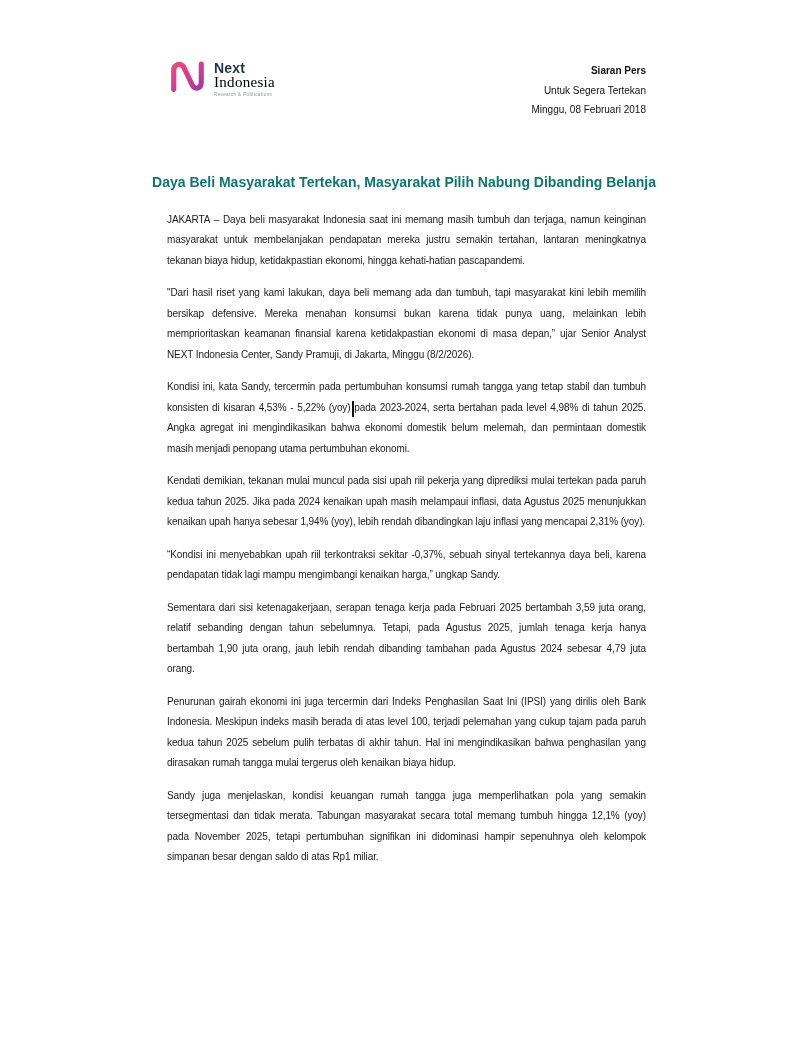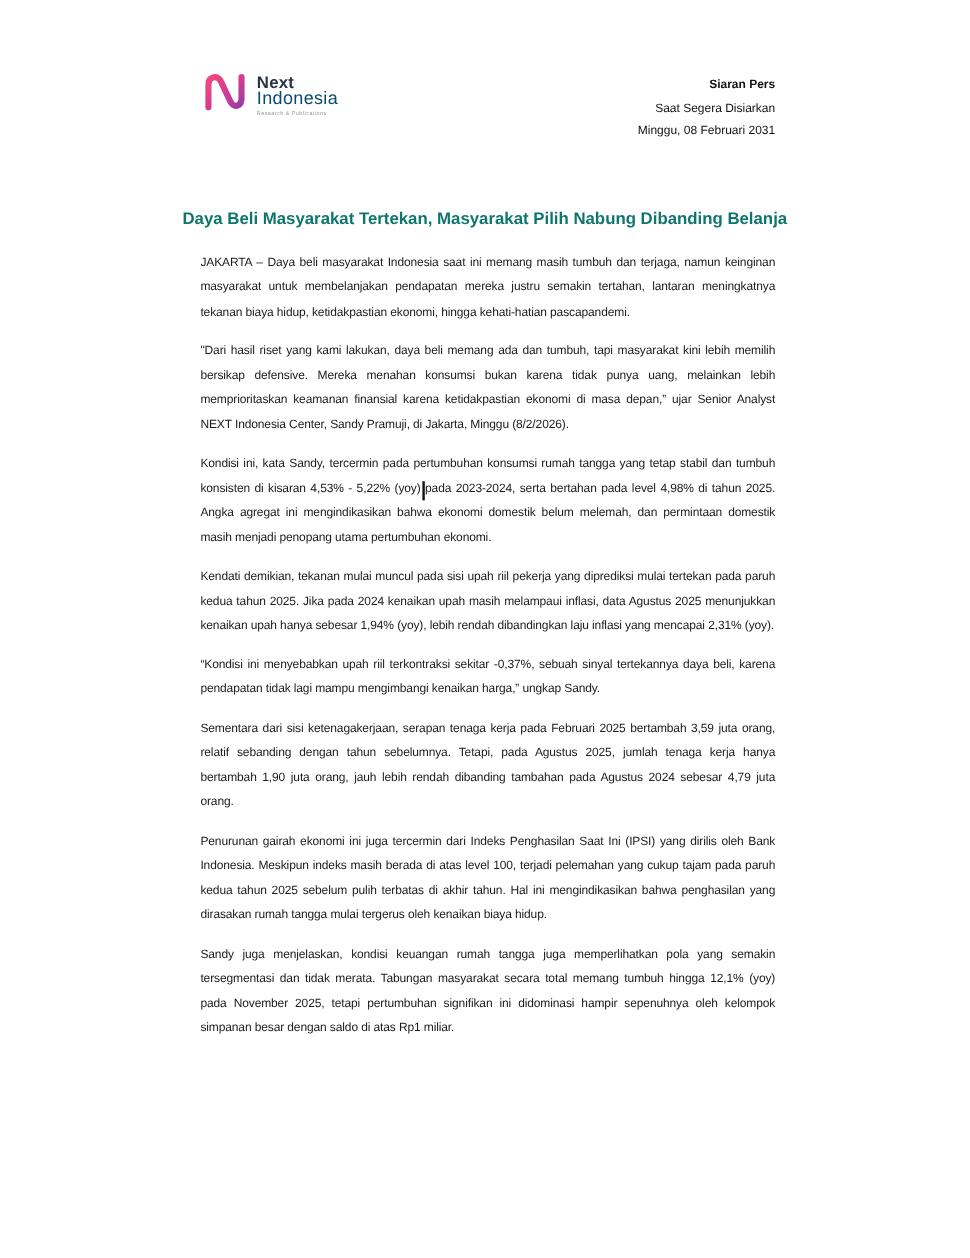--- a/index.html
+++ b/index.html
@@ -29,23 +29,24 @@
     font-weight: bold;
     font-size: 14px;
     line-height: 14px;
     color: #273445;
     letter-spacing: 0.2px;
   }
   .logo-name-2 {
     display: block;
     font-size: 15px;
     line-height: 15px;
-    color: #0c4a6e;
+    color: #000000;
     letter-spacing: 0.3px;
     font-weight: 400;
+    font-family: Liberation Serif, serif;
   }
   .logo-tagline {
     display: block;
     margin-top: 2px;
     font-size: 4.5px;
     line-height: 5px;
     color: #8d939c;
     letter-spacing: 0.4px;
   }
   .header-meta {
@@ -106,22 +107,22 @@
       </svg>
       <span class="logo-text">
         <span class="logo-name-1">Next</span>
         <span class="logo-name-2">Indonesia</span>
         <span class="logo-tagline">Research &amp; Publications</span>
       </span>
     </div>
 
     <div class="header-meta">
       <div class="meta-bold">Siaran Pers</div>
-      <div>Saat Segera Disiarkan</div>
-      <div>Minggu, 08 Februari 2031</div>
+      <div>Untuk Segera Tertekan</div>
+      <div>Minggu, 08 Februari 2018</div>
     </div>
 
   </div>
 
   <div class="doc-title">Daya Beli Masyarakat Tertekan, Masyarakat Pilih Nabung Dibanding Belanja</div>
 
   <div class="doc-body">
     <p>JAKARTA – Daya beli masyarakat Indonesia saat ini memang masih tumbuh dan terjaga, namun keinginan masyarakat untuk membelanjakan pendapatan mereka justru semakin tertahan, lantaran meningkatnya tekanan biaya hidup, ketidakpastian ekonomi, hingga kehati-hatian pascapandemi.</p>
     <p>"Dari hasil riset yang kami lakukan, daya beli memang ada dan tumbuh, tapi masyarakat kini lebih memilih bersikap defensive. Mereka menahan konsumsi bukan karena tidak punya uang, melainkan lebih memprioritaskan keamanan finansial karena ketidakpastian ekonomi di masa depan,” ujar Senior Analyst NEXT Indonesia Center, Sandy Pramuji, di Jakarta, Minggu (8/2/2026).</p>
     <p>Kondisi ini, kata Sandy, tercermin pada pertumbuhan konsumsi rumah tangga yang tetap stabil dan tumbuh konsisten di kisaran 4,53% - 5,22% (yoy) pada 2023-2024, serta bertahan pada level 4,98% di tahun 2025. Angka agregat ini mengindikasikan bahwa ekonomi domestik belum melemah, dan permintaan domestik masih menjadi penopang utama pertumbuhan ekonomi.</p>

